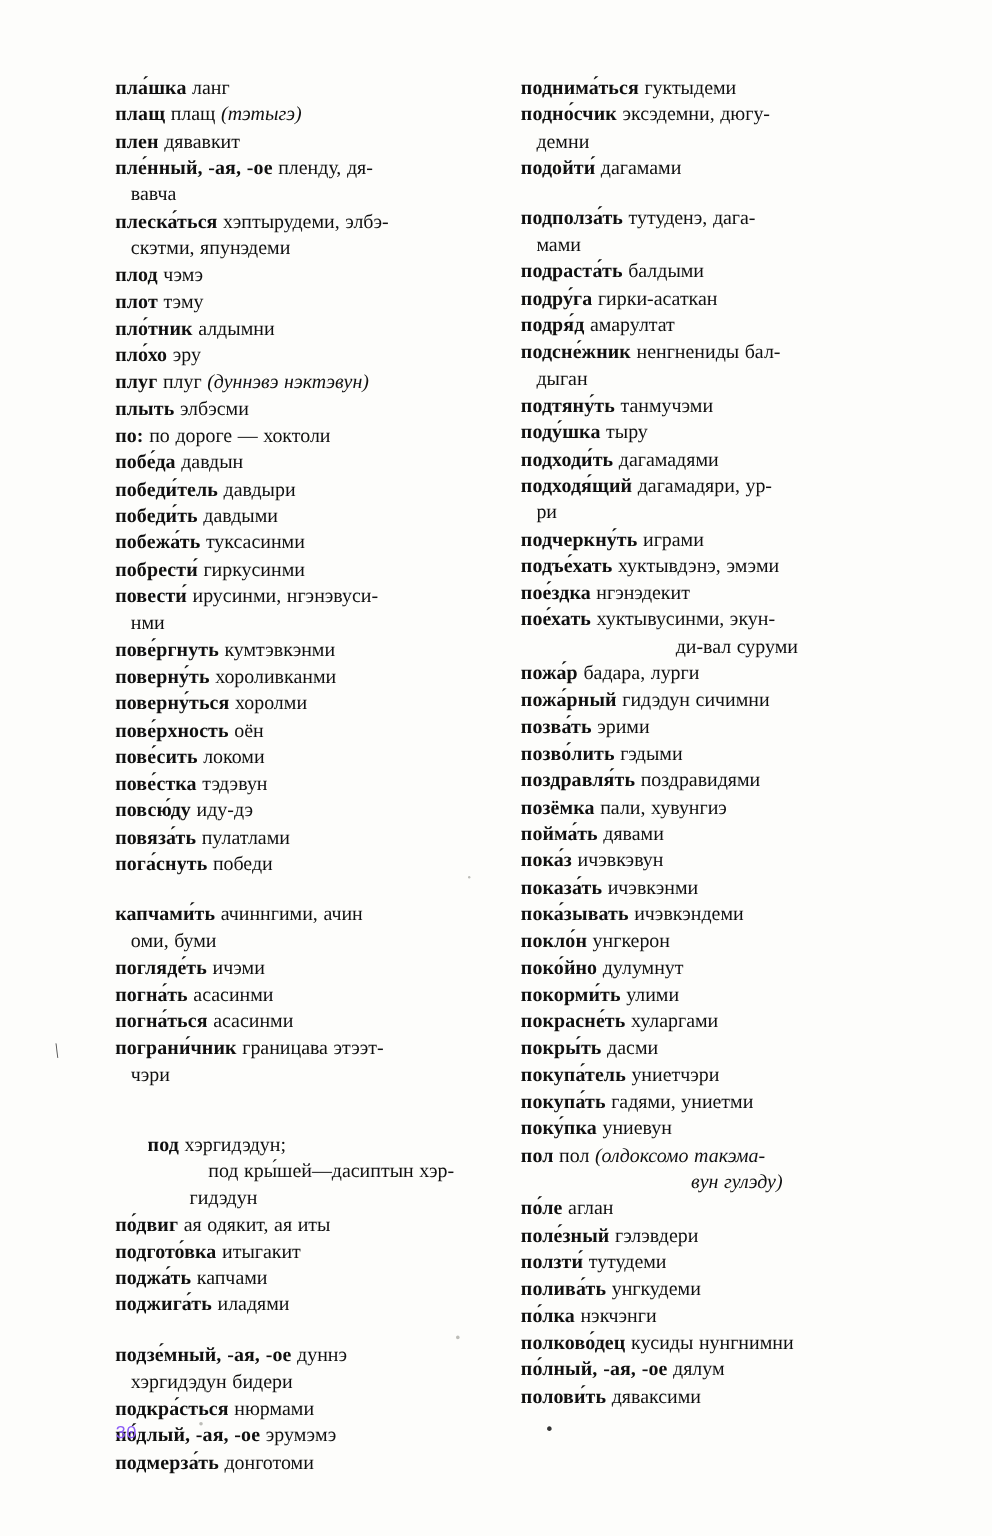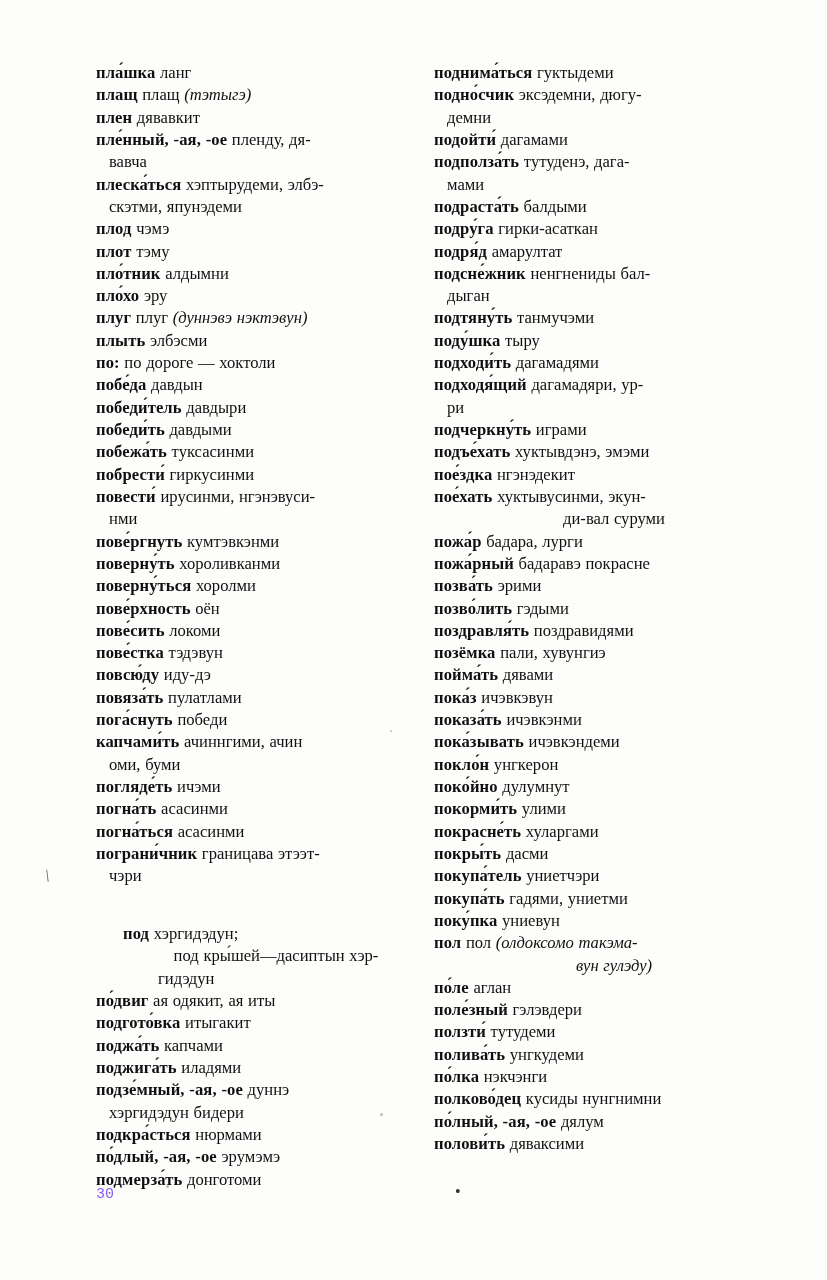--- a/index.html
+++ b/index.html
@@ -59,20 +59,21 @@
     text-indent: 0;
     padding-left: 40px;
     text-align: center;
   }
   .entry.sub2 {
     text-indent: 0;
     padding-left: 62px;
   }
   .entry.just {
     text-align: justify;
+    margin-top: 20px;
   }
   .entry.hang {
     text-indent: 0;
     padding-left: 27px;
     margin-top: 36px;
   }
   .page-number {
     position: absolute;
     left: 96px;
     top: 1186px;
@@ -174,21 +175,21 @@
         <p class="entry"><span class="hw">поду́шка</span> <span class="tr">тыру</span></p>
         <p class="entry"><span class="hw">подходи́ть</span> <span class="tr">дагамадями</span></p>
         <p class="entry"><span class="hw">подходя́щий</span> <span class="tr">дагамадяри, ур-</span></p>
         <p class="entry cont"><span class="tr">ри</span></p>
         <p class="entry"><span class="hw">подчеркну́ть</span> <span class="tr">играми</span></p>
         <p class="entry"><span class="hw">подъе́хать</span> <span class="tr">хуктывдэнэ, эмэми</span></p>
         <p class="entry"><span class="hw">пое́здка</span> <span class="tr">нгэнэдекит</span></p>
         <p class="entry"><span class="hw">пое́хать</span> <span class="tr">хуктывусинми, экун-</span></p>
         <p class="entry sub"><span class="tr">ди-вал суруми</span></p>
         <p class="entry"><span class="hw">пожа́р</span> <span class="tr">бадара, лурги</span></p>
-        <p class="entry"><span class="hw">пожа́рный</span> <span class="tr">бадаравэ покрасне</span></p>
+        <p class="entry"><span class="hw">пожа́рный</span> <span class="tr">гидэдун сичимни</span></p>
         <p class="entry"><span class="hw">позва́ть</span> <span class="tr">эрими</span></p>
         <p class="entry"><span class="hw">позво́лить</span> <span class="tr">гэдыми</span></p>
         <p class="entry"><span class="hw">поздравля́ть</span> <span class="tr">поздравидями</span></p>
         <p class="entry"><span class="hw">позёмка</span> <span class="tr">пали, хувунгиэ</span></p>
         <p class="entry"><span class="hw">пойма́ть</span> <span class="tr">дявами</span></p>
         <p class="entry"><span class="hw">пока́з</span> <span class="tr">ичэвкэвун</span></p>
         <p class="entry"><span class="hw">показа́ть</span> <span class="tr">ичэвкэнми</span></p>
         <p class="entry"><span class="hw">пока́зывать</span> <span class="tr">ичэвкэндеми</span></p>
         <p class="entry"><span class="hw">покло́н</span> <span class="tr">унгкерон</span></p>
         <p class="entry"><span class="hw">поко́йно</span> <span class="tr">дулумнут</span></p>

